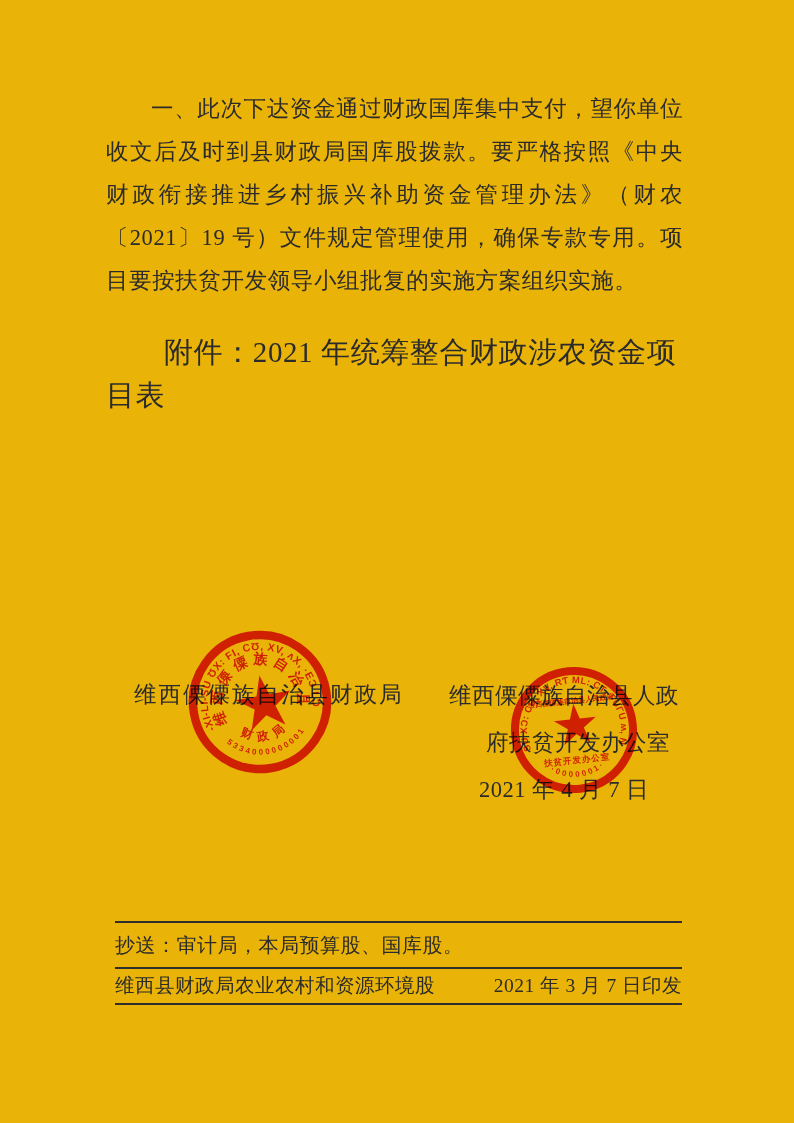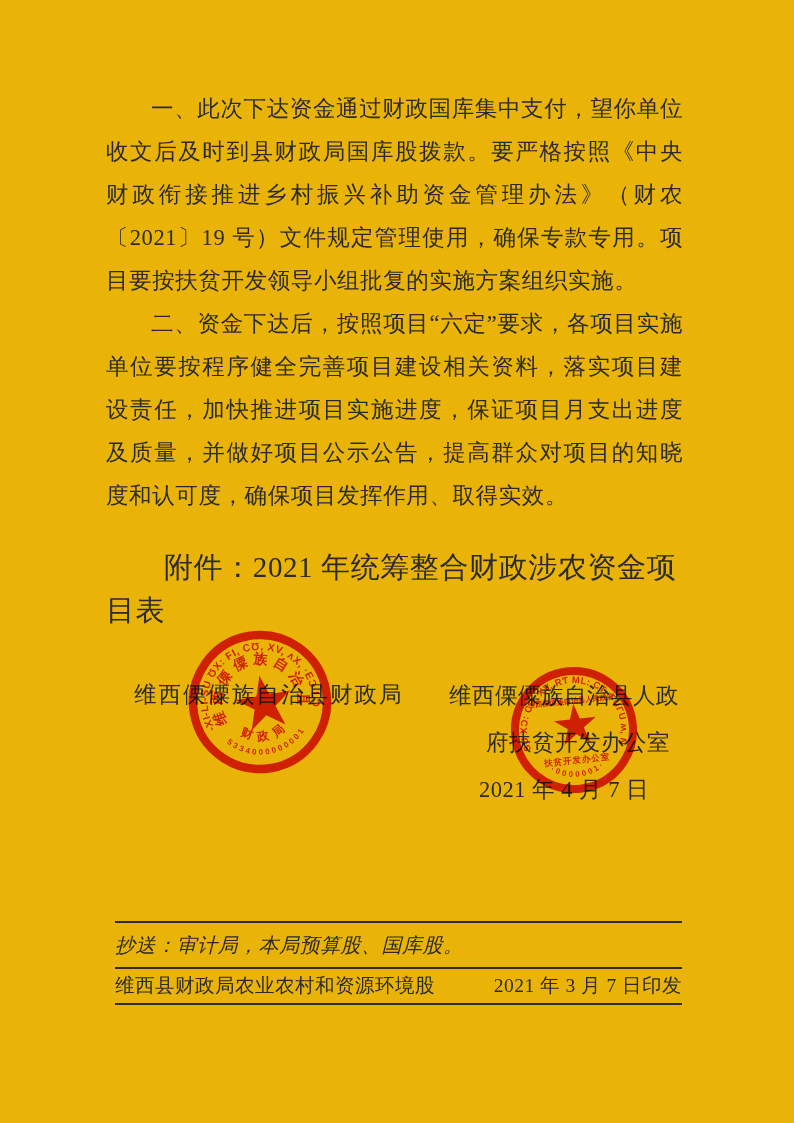--- a/index.html
+++ b/index.html
@@ -22,31 +22,30 @@
     font-size:22.5px;line-height:47px;letter-spacing:0.5px;
   }
   .sig-right .shift{transform:translateX(14px);}
   .seal{position:absolute;mix-blend-mode:multiply;opacity:0.93;}
   .seal-left{left:185px;top:627px;width:150px;height:150px;}
   .seal-right{left:508px;top:664px;width:132px;height:132px;}
   .seal text{font-family:"Liberation Sans","DejaVu Sans",sans-serif;font-weight:bold;}
   .seal .cjk{font-family:"Liberation Serif","DejaVu Serif",serif;font-weight:bold;}
   .footer{position:absolute;left:115px;top:921px;width:567px;}
   .rule{border-top:2px solid #2e2e2e;height:0;}
-  .cc-line{height:44px;line-height:44px;font-size:20px;letter-spacing:0.5px;font-style:italic;}
+  .cc-line{height:44px;line-height:44px;font-size:20px;letter-spacing:0.5px;}
   .issuer-row{height:34px;line-height:34px;display:flex;justify-content:space-between;font-size:19.5px;letter-spacing:0.5px;}
 </style>
 </head>
 <body>
 
 <div class="page">
 
   <div class="body-text">
     <p class="para">一、此次下达资金通过财政国库集中支付，望你单位收文后及时到县财政局国库股拨款。要严格按照《中央财政衔接推进乡村振兴补助资金管理办法》（财农〔2021〕19 号）文件规定管理使用，确保专款专用。项目要按扶贫开发领导小组批复的实施方案组织实施。</p>
-    <p class="para">二、资金下达后，按照项目“六定”要求，各项目实施单位要按程序健全完善项目建设相关资料，落实项目建设责任，加快推进项目实施进度，保证项目月支出进度及质量，并做好项目公示公告，提高群众对项目的知晓度和认可度，确保项目发挥作用、取得实效。</p>
     <p class="attachment">附件：2021 年统筹整合财政涉农资金项目表</p>
   </div>
 
   <div class="sig-left">维西傈僳族自治县财政局</div>
 
   <div class="sig-right">
     <div>维西傈僳族自治县人政</div>
     <div class="shift">府扶贫开发办公室</div>
     <div>2021 年 4 月 7 日</div>
   </div>

